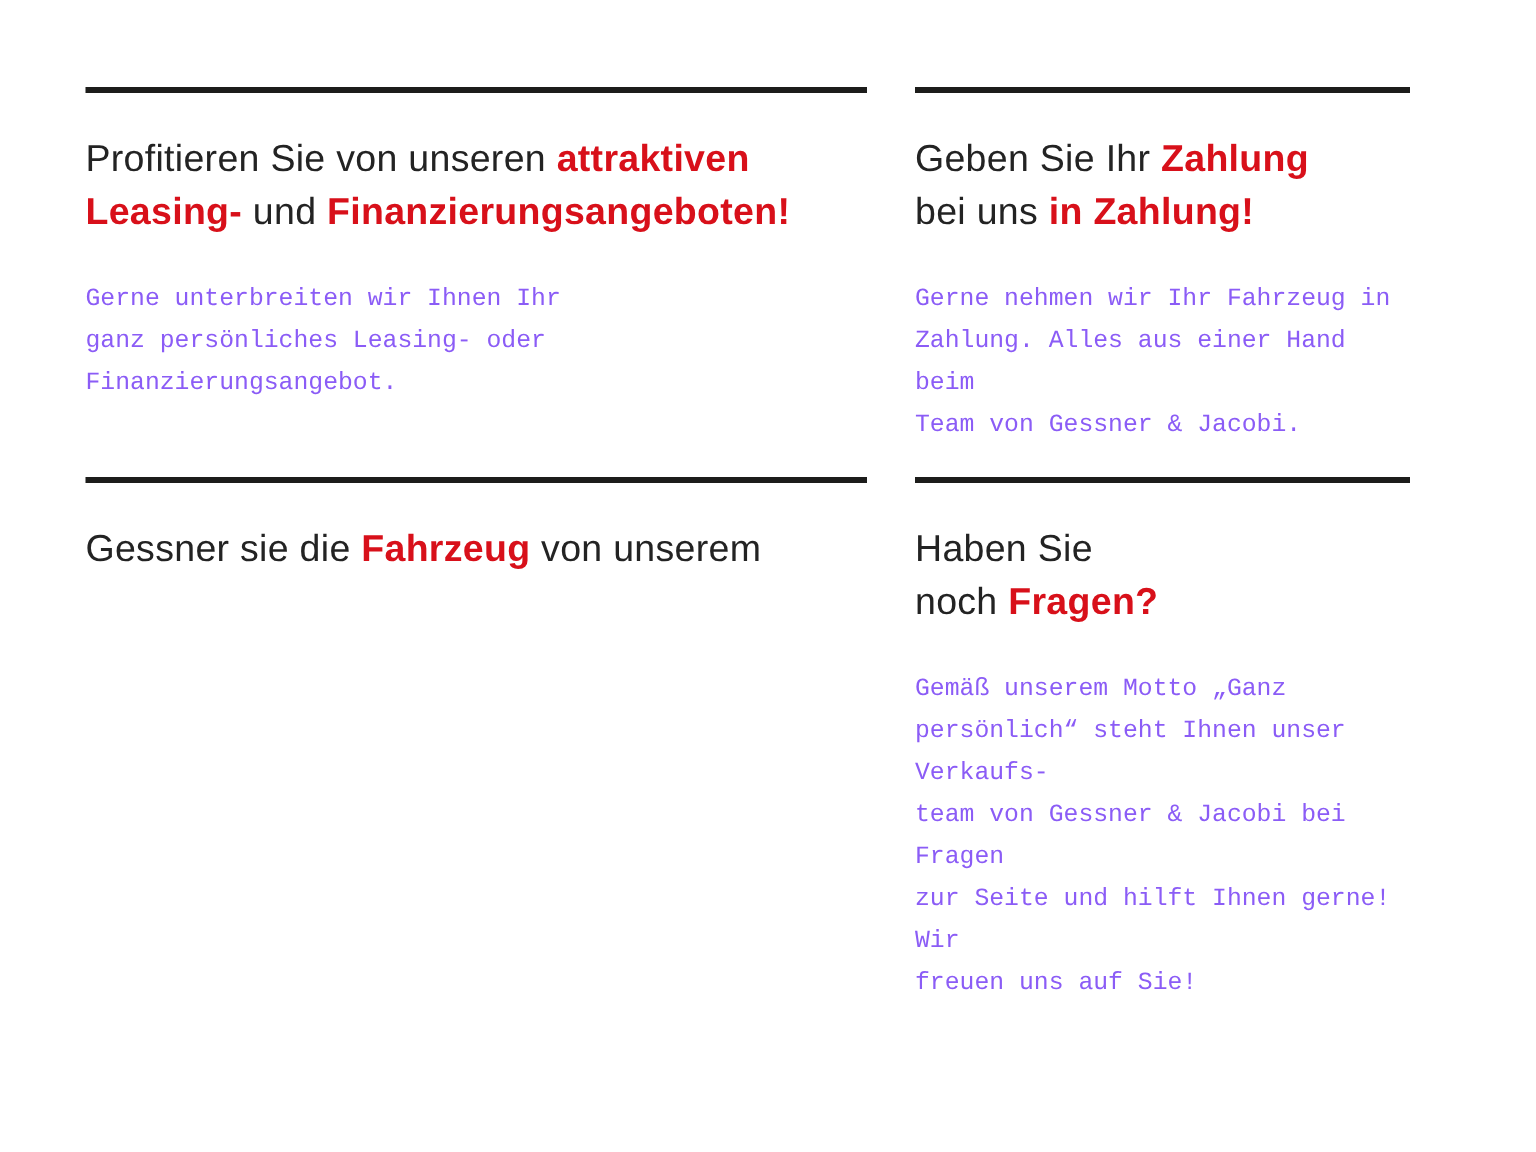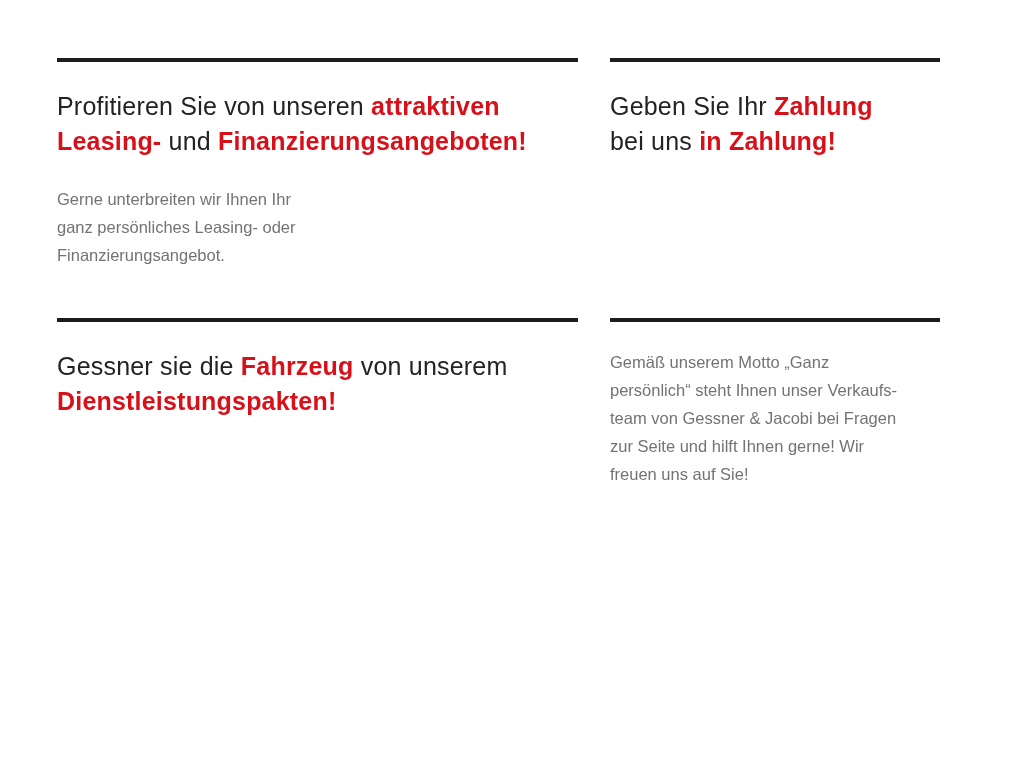--- a/index.html
+++ b/index.html
@@ -49,22 +49,23 @@
   }
   .headline .plain {
     color: #232323;
     font-weight: 400;
   }
   .body-text {
     margin: 26px 0 0 0;
     font-size: 16.5px;
     line-height: 28px;
     font-weight: 400;
-    color: #737373;
+    color: #8b5cf6;
     white-space: pre-line;
+    font-family: Liberation Mono, monospace;
   }
 </style>
 </head>
 <body>
 
 <div class="page">
   <div class="grid">
 
     <section class="card">
       <hr class="rule">
@@ -72,30 +73,35 @@
 Leasing-</span><span class="plain"> und </span><span class="accent">Finanzierungsangeboten!</span></h2>
       <p class="body-text">Gerne unterbreiten wir Ihnen Ihr
 ganz persönliches Leasing- oder
 Finanzierungsangebot.</p>
     </section>
 
     <section class="card">
       <hr class="rule">
       <h2 class="headline"><span class="plain">Geben Sie Ihr </span><span class="accent">Zahlung</span><span class="plain">
 bei uns </span><span class="accent">in Zahlung!</span></h2>
+      <p class="body-text">Gerne nehmen wir Ihr Fahrzeug in
+Zahlung. Alles aus einer Hand beim
+Team von Gessner &amp; Jacobi.</p>
     </section>
 
     <section class="card">
       <hr class="rule">
       <h2 class="headline"><span class="plain">Gessner sie die </span><span class="accent">Fahrzeug</span><span class="plain"> von unserem
-</span><span class="accent">Dienstleistungspakten!</span></h2>
+</span></h2>
     </section>
 
     <section class="card">
       <hr class="rule">
+      <h2 class="headline"><span class="plain">Haben Sie
+noch </span><span class="accent">Fragen?</span></h2>
       <p class="body-text">Gemäß unserem Motto „Ganz
 persönlich“ steht Ihnen unser Verkaufs-
 team von Gessner &amp; Jacobi bei Fragen
 zur Seite und hilft Ihnen gerne! Wir
 freuen uns auf Sie!</p>
     </section>
 
   </div>
 </div>
 

